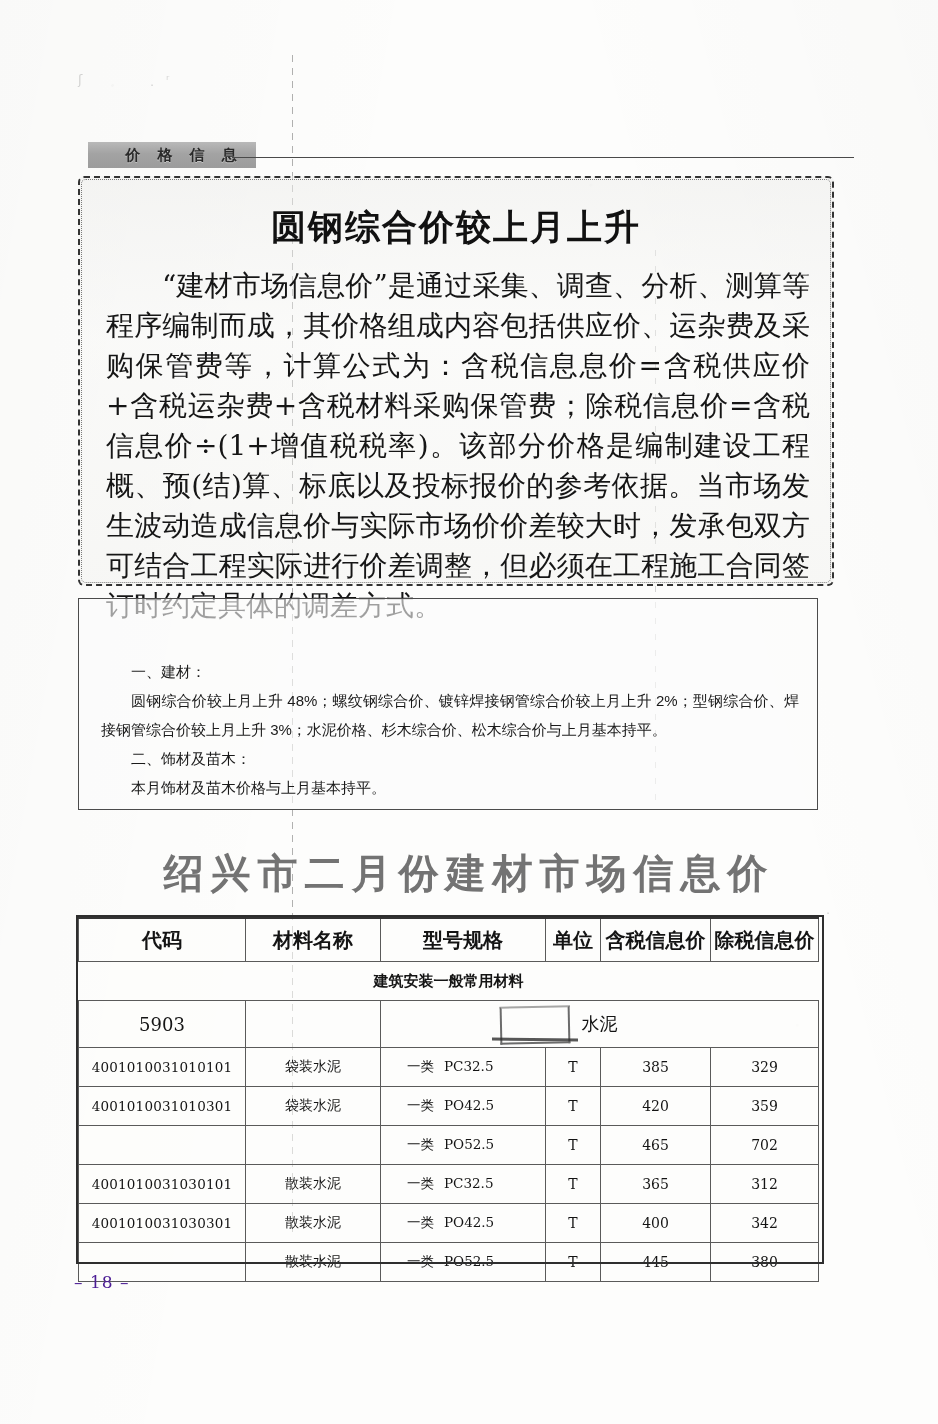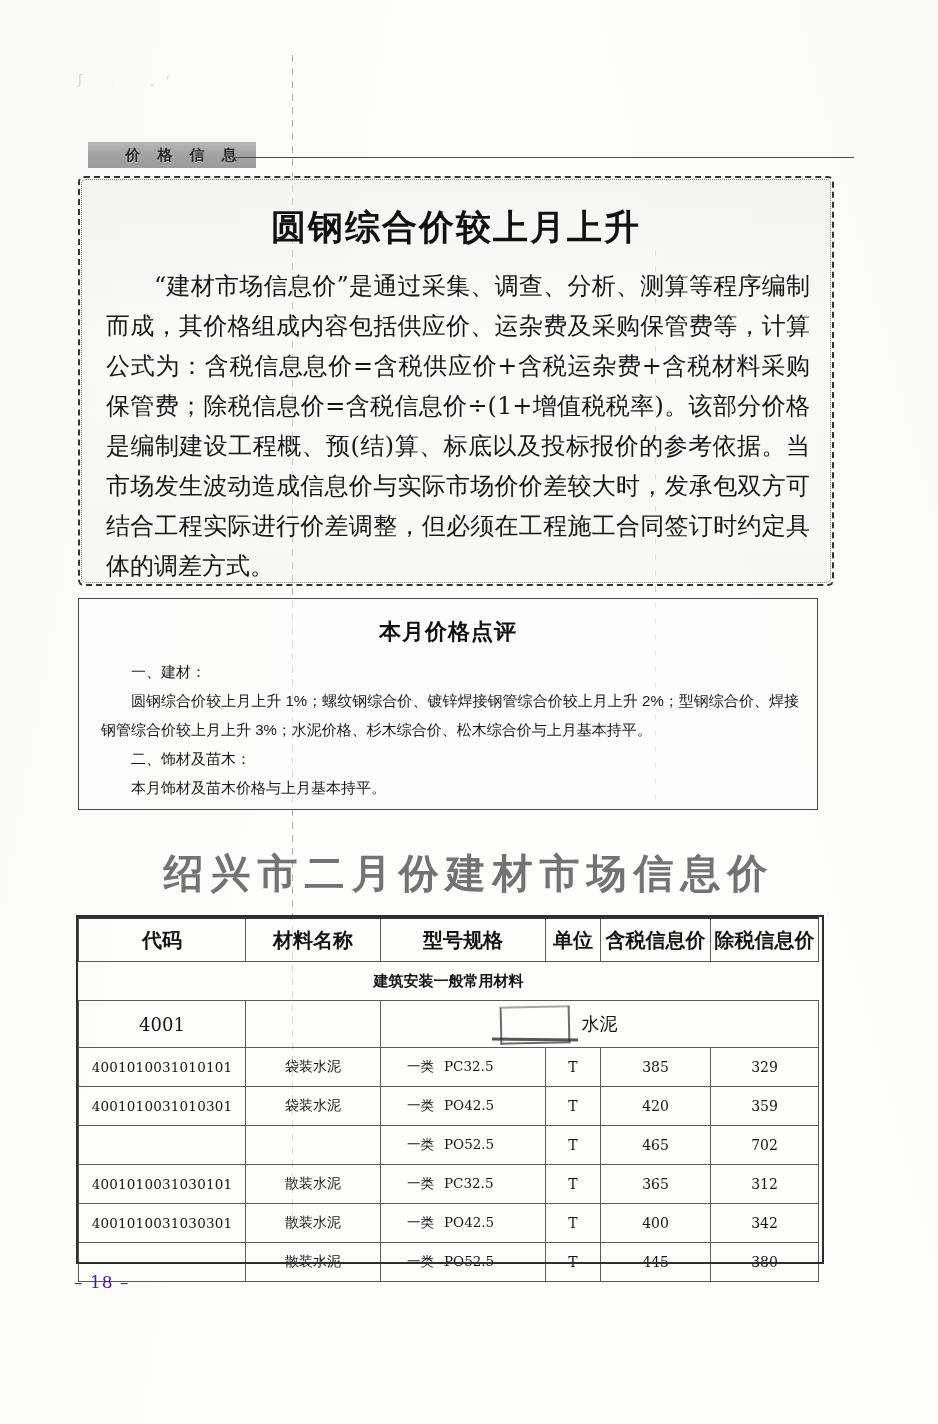--- a/index.html
+++ b/index.html
@@ -126,21 +126,21 @@
     font-size: 35px;
     font-weight: bold;
     letter-spacing: 2px;
     color: #111;
   }
   .instr-body {
     position: absolute;
     left: 28px;
     right: 24px;
     top: 90px;
-    font-size: 24px;
+    font-size: 28px;
     line-height: 40px;
     text-align: justify;
     text-indent: 2em;
     color: #161616;
     font-family: "DejaVu Serif", "Liberation Serif", serif;
   }
 
   
   .review-panel {
     position: absolute;
@@ -295,24 +295,23 @@
 
   <div class="masthead">价 格 信 息</div>
   <div class="masthead-rule"></div>
 
   <div class="instr-panel">
     <div class="instr-title">圆钢综合价较上月上升</div>
     <div class="instr-body">“建材市场信息价”是通过采集、调查、分析、测算等程序编制而成，其价格组成内容包括供应价、运杂费及采购保管费等，计算公式为：含税信息息价=含税供应价+含税运杂费+含税材料采购保管费；除税信息价=含税信息价÷(1+增值税税率)。该部分价格是编制建设工程概、预(结)算、标底以及投标报价的参考依据。当市场发生波动造成信息价与实际市场价价差较大时，发承包双方可结合工程实际进行价差调整，但必须在工程施工合同签订时约定具体的调差方式。</div>
   </div>
 
   <div class="review-panel">
-    <div class="review-title">本月价格点评</div>
     <div class="review-body">
       <div class="review-line">一、建材：</div>
-      <div class="review-line wrap">圆钢综合价较上月上升 1%；螺纹钢综合价、镀锌焊接钢管综合价较上月上升 2%；型钢综合价、焊接钢管综合价较上月上升 3%；水泥价格、杉木综合价、松木综合价与上月基本持平。</div>
+      <div class="review-line wrap">圆钢综合价较上月上升 48%；螺纹钢综合价、镀锌焊接钢管综合价较上月上升 2%；型钢综合价、焊接钢管综合价较上月上升 3%；水泥价格、杉木综合价、松木综合价与上月基本持平。</div>
       <div class="review-line">二、饰材及苗木：</div>
       <div class="review-line">本月饰材及苗木价格与上月基本持平。</div>
     </div>
   </div>
 
   <div class="section-title">绍兴市二月份建材市场信息价</div>
 
   <table class="price-table">
     <colgroup>
       <col style="width:167px">
@@ -330,21 +329,21 @@
         <th>单位</th>
         <th>含税信息价</th>
         <th>除税信息价</th>
       </tr>
     </thead>
     <tbody>
       <tr class="group-row">
         <td colspan="6">建筑安装一般常用材料</td>
       </tr>
       <tr class="code-row">
-        <td>4001</td>
+        <td>5903</td>
         <td></td>
         <td colspan="4">水泥</td>
       </tr>
 
       <tr>
         <td class="code">4001010031010101</td>
         <td class="name">袋装水泥</td>
         <td class="spec"><span class="spec-inner"><span class="kind">一类</span><span>PC32.5</span></span></td>
         <td>T</td>
         <td>385</td>

